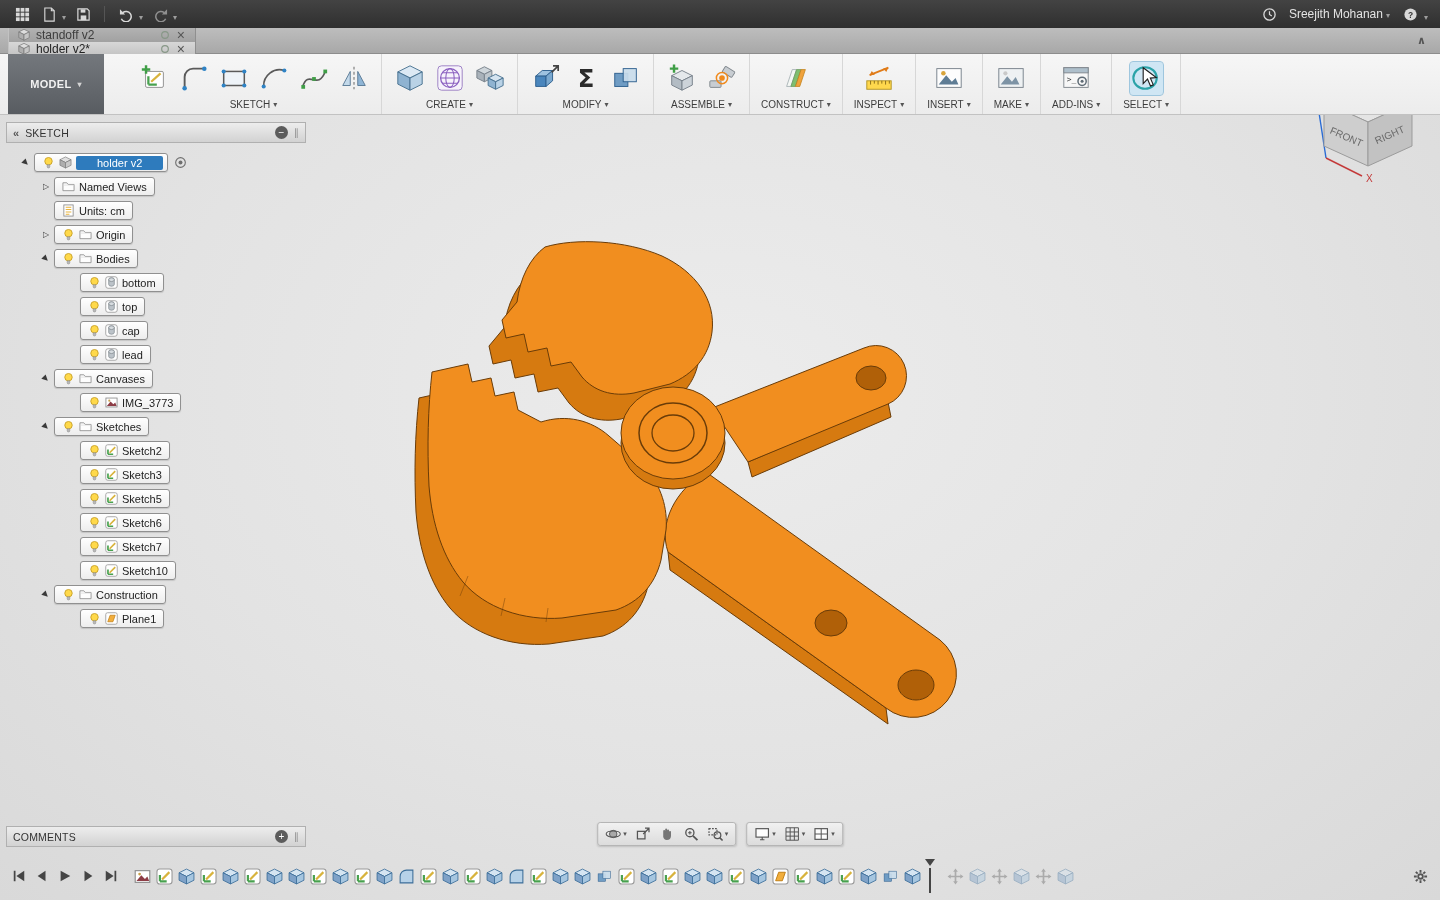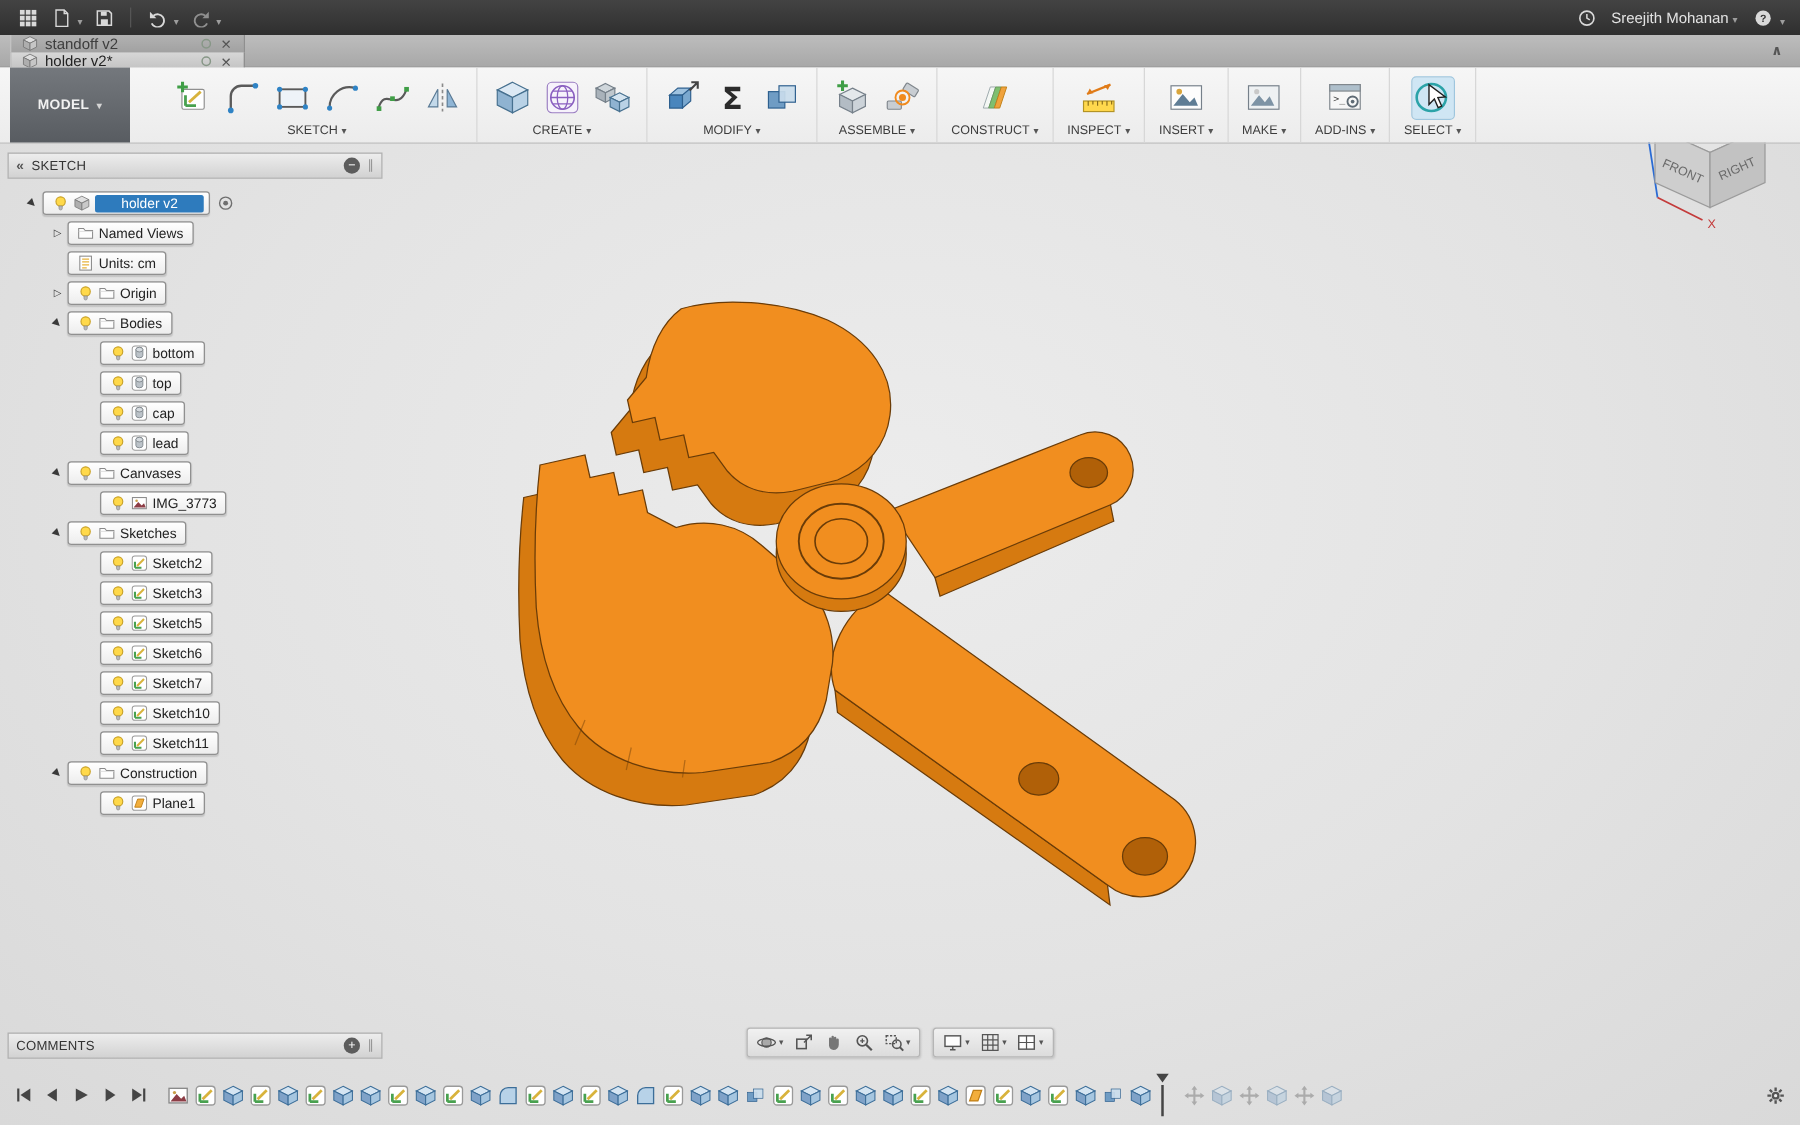--- a/index.html
+++ b/index.html
@@ -820,39 +820,20 @@
             <span class="icn">
               <svg viewBox="0 0 14 14">
                 <rect x="0.8" y="0.8" width="12.4" height="12.4" rx="2.2" fill="#fff" stroke="#9a9a9a" stroke-width="0.9"></rect>
                 <path d="M3.2,11 V5.8 M3.2,11 H8.8" fill="none" stroke="#48a14f" stroke-width="1.8"></path>
                 <path d="M5,9.4 L11,3.4" stroke="#d8b33c" stroke-width="1.8"></path>
               </svg>
             </span>
             <span class="plabel">Sketch10</span>
           </span>
         </div>
-        <div class="trow ind2">
-          <span class="expander"></span>
-          <span class="pill">
-            <span class="icn">
-              <svg viewBox="0 0 14 14">
-                <circle cx="7" cy="5.6" r="4" fill="#ffd94a" stroke="#c9a22a"></circle>
-                <path d="M5.6,9.5 h2.8 v2 a1.4,1.4 0 0 1 -2.8,0 Z" fill="#b9b9b9" stroke="#8d8d8d" stroke-width="0.6"></path>
-              </svg>
-            </span>
-            <span class="icn">
-              <svg viewBox="0 0 14 14">
-                <rect x="0.8" y="0.8" width="12.4" height="12.4" rx="2.2" fill="#fff" stroke="#9a9a9a" stroke-width="0.9"></rect>
-                <path d="M3.2,11 V5.8 M3.2,11 H8.8" fill="none" stroke="#48a14f" stroke-width="1.8"></path>
-                <path d="M5,9.4 L11,3.4" stroke="#d8b33c" stroke-width="1.8"></path>
-              </svg>
-            </span>
-            <span class="plabel">Sketch11</span>
-          </span>
-        </div>
         <div class="trow ind1">
           <span class="expander open">▶</span>
           <span class="pill">
             <span class="icn">
               <svg viewBox="0 0 14 14">
                 <circle cx="7" cy="5.6" r="4" fill="#ffd94a" stroke="#c9a22a"></circle>
                 <path d="M5.6,9.5 h2.8 v2 a1.4,1.4 0 0 1 -2.8,0 Z" fill="#b9b9b9" stroke="#8d8d8d" stroke-width="0.6"></path>
               </svg>
             </span>
             <span class="icn">

